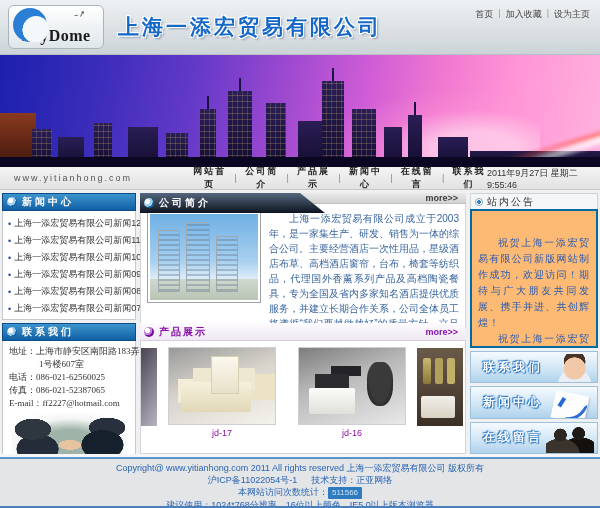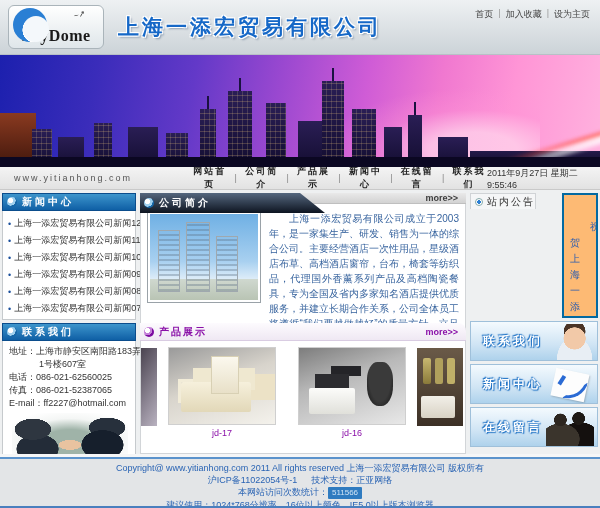--- a/index.html
+++ b/index.html
@@ -66,21 +66,21 @@
 
   .panel-body { background:#fff; border:1px solid #c6cacd; border-top:none; flex:1; }
 
   
   .news-list { padding:4px 3px 2px 5px; }
   .news-item { font-size:9px; color:#333; height:17px; display:flex; align-items:center; cursor:pointer; white-space:nowrap; }
   .news-bullet { color:#1a4f9c; margin-right:3px; font-size:9px; }
 
   
   .contact-body { padding:4px 4px 2px 6px; font-size:9px; color:#333; line-height:13px; }
-  .c-line { white-space:nowrap; }
+  .c-line { white-space:nowrap;font-family:Liberation Serif, serif; }
   .c-wrap2 { padding-left:30px; }
   .hands { width:116px; height:58px; margin:3px auto 0; background:
       radial-gradient(ellipse 26% 30% at 18% 28%, #2e3640 0 60%, transparent 61%),
       radial-gradient(ellipse 30% 42% at 22% 62%, #232c38 0 60%, transparent 61%),
       radial-gradient(ellipse 30% 42% at 78% 55%, #161f2c 0 60%, transparent 61%),
       radial-gradient(ellipse 26% 28% at 82% 25%, #27303c 0 60%, transparent 61%),
       radial-gradient(ellipse 16% 14% at 50% 55%, #e8c3a0 0 60%, transparent 61%),
       radial-gradient(ellipse 62% 56% at 50% 50%, #9fb3a8 0 38%, #f4f6f5 72%, #fff 100%); }
 
   
@@ -288,21 +288,21 @@
           <div class="prod-card">
             <div class="photo photo-dark"></div>
             <div class="prod-label">jd-16</div>
           </div>
           <div class="edge edge-r"></div>
         </div>
       </div>
     </div>
 
     <div class="col-right">
-      <div style="display:flex;height:125px;gap:26px;">
+      <div style="display:flex;flex-direction:column;height:155px;">
         <div class="notice-head">
           <span class="notice-orb"></span>
           <span>站内公告</span>
         </div>
         <div class="notice-body">
           <div class="notice-msg">祝贺上海一添宏贸易有限公司新版网站制作成功，欢迎访问！期待与广大朋友共同发展、携手并进、共创辉煌！</div>
           <div class="notice-msg">祝贺上海一添宏贸易有限公司新版网站制作成功，欢迎访问！期待与广大朋友共同发展、携手并进、共创辉煌！</div>
         </div>
       </div>
       <div class="side-btn">

